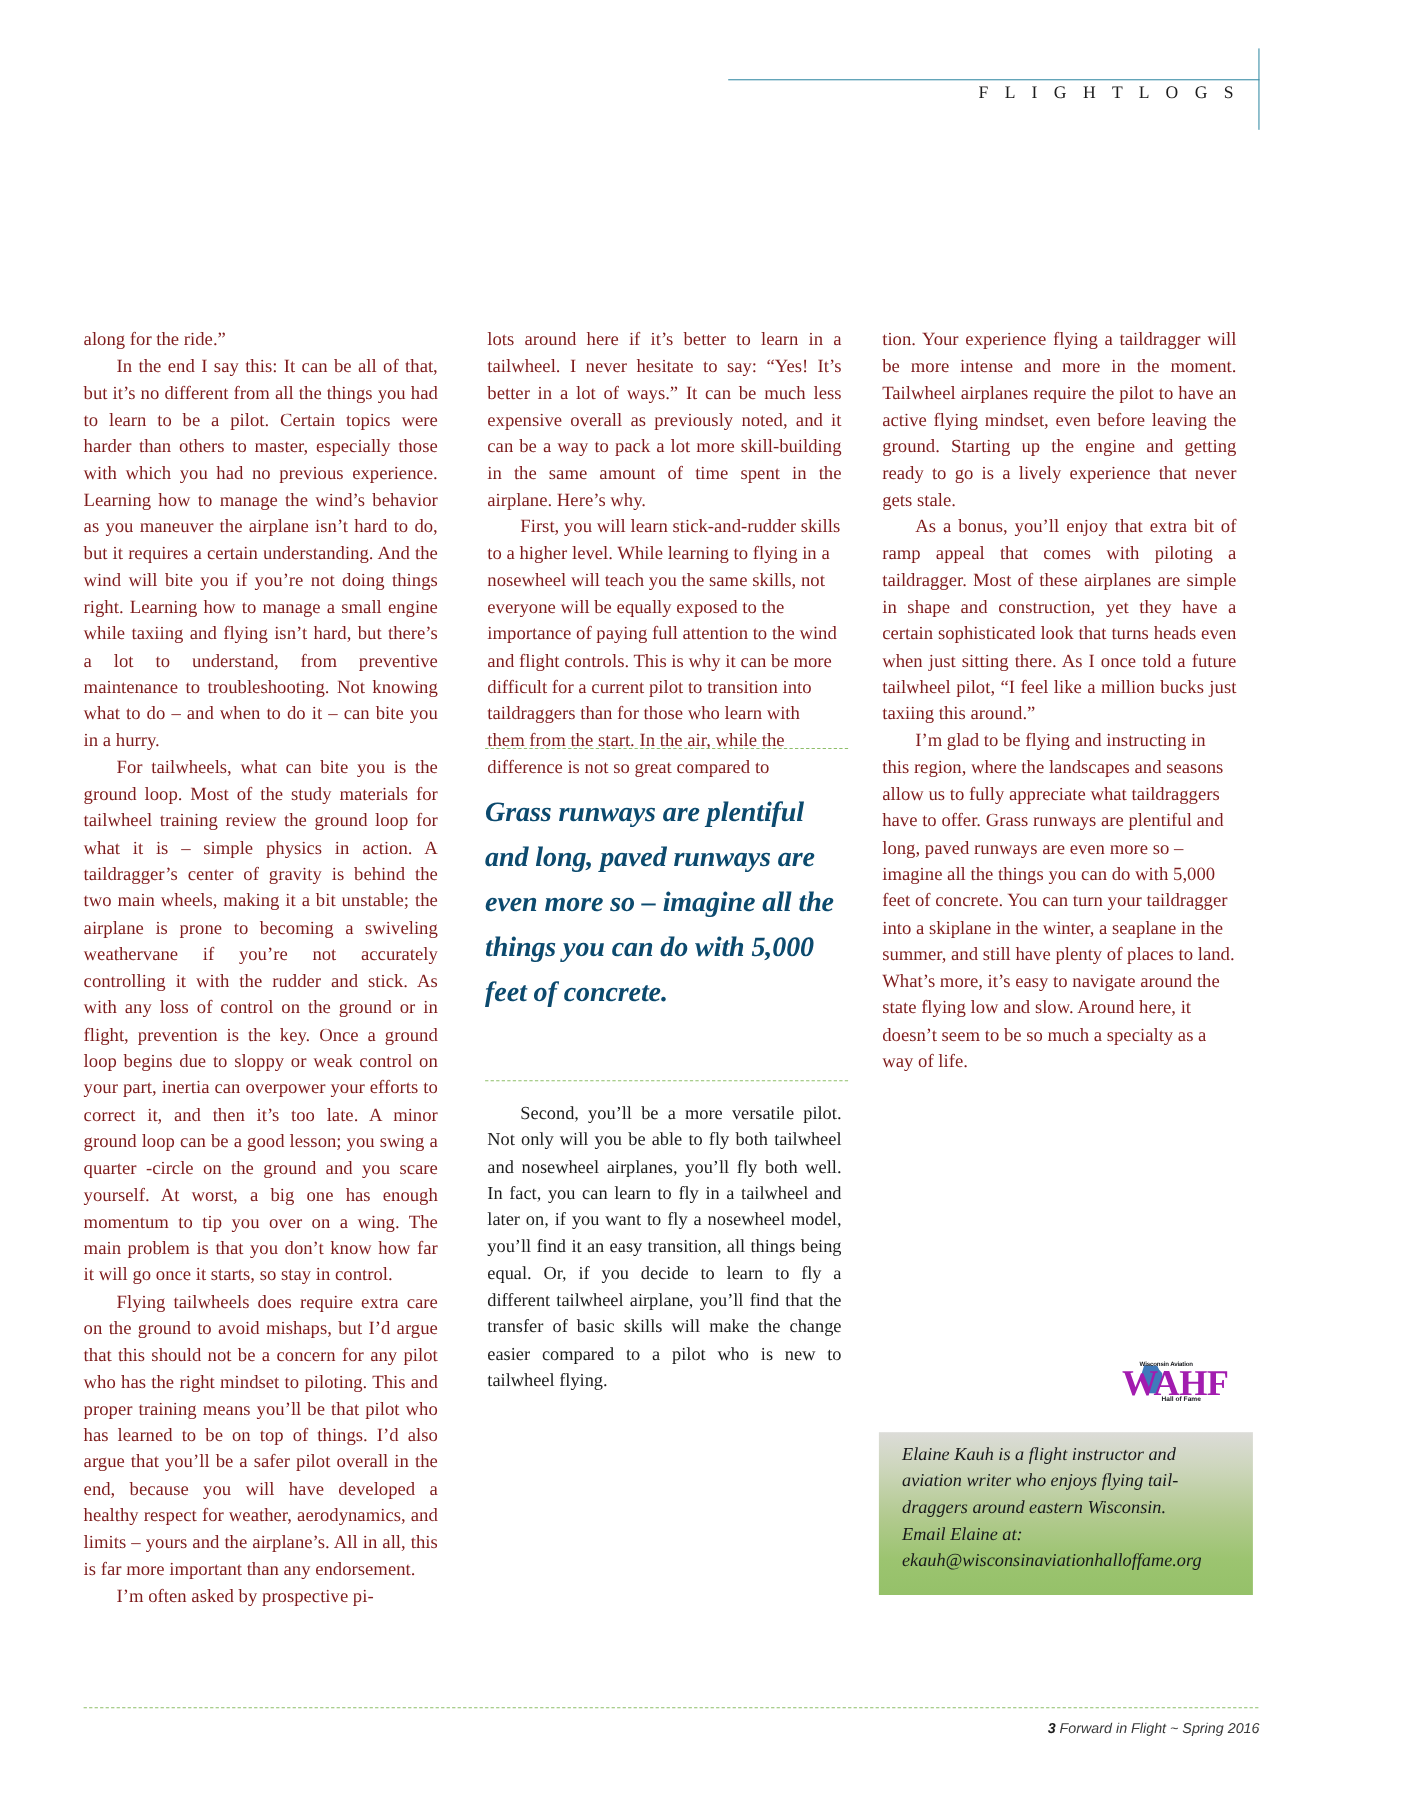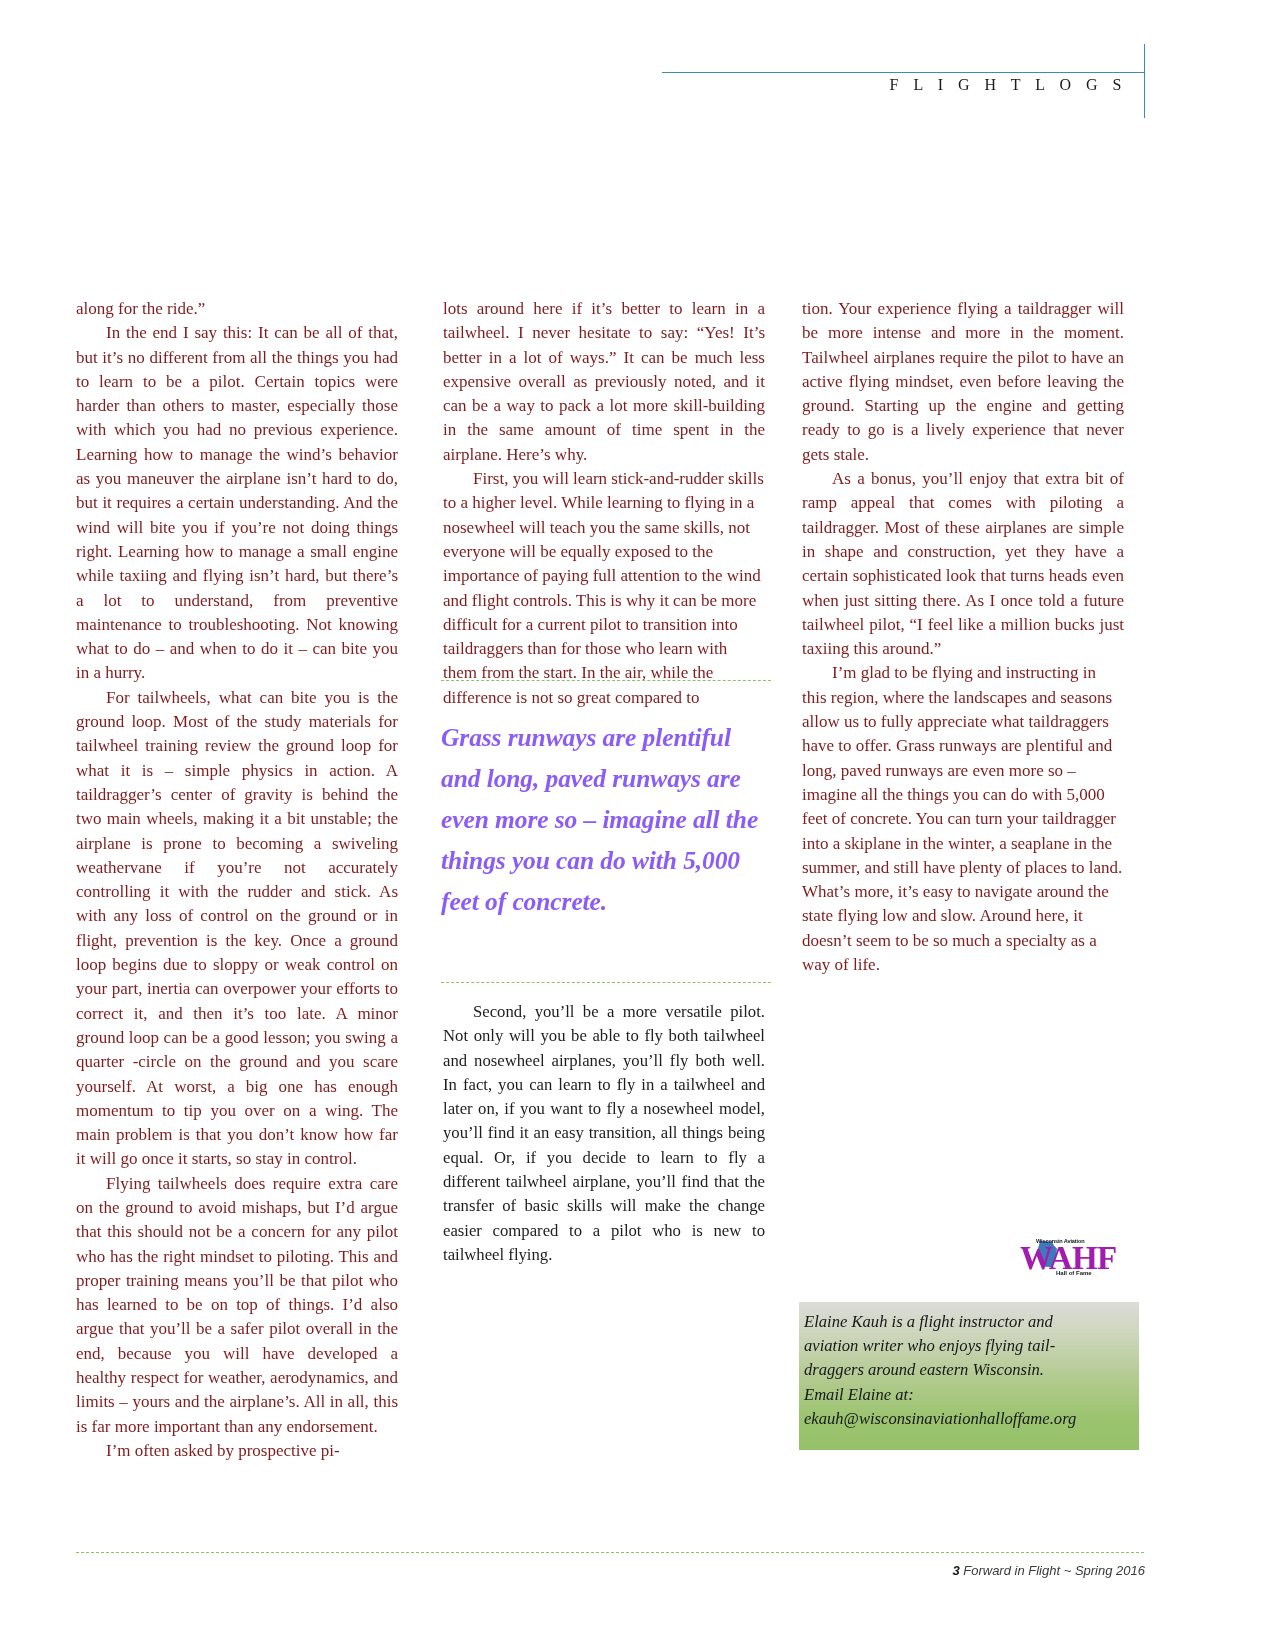--- a/index.html
+++ b/index.html
@@ -102,21 +102,21 @@
   .dash-rule {
     width: 100%;
     height: 0;
     border-top: 1.5px dashed #8fbf6a;
   }
   .pq-text {
     font-size: 25.5px;
     line-height: 41px;
     font-weight: bold;
     font-style: italic;
-    color: #8b5cf6;
+    color: #0c4a6e;
     margin: 36px 0 36px 0;
     letter-spacing: -0.1px;
   }
   #pq-rule-bottom {
     position: absolute;
     left: 441px;
     top: 982px;
     width: 330px;
     height: 0;
     border-top: 1.5px dashed #8fbf6a;
@@ -186,21 +186,21 @@
   #bio-text {
     position: absolute;
     left: 804px;
     top: 1310px;
     width: 336px;
     font-style: italic;
     font-size: 16.6px;
     line-height: 24.2px;
     color: #17181a;
   }
-  #bio-text div { white-space: nowrap; }
+  #bio-text div { white-space: nowrap; margin-left: 16px; }
 
   
   #footer-rule {
     position: absolute;
     left: 76px;
     top: 1552px;
     width: 1068px;
     height: 0;
     border-top: 1.5px dashed #8fbf6a;
   }

